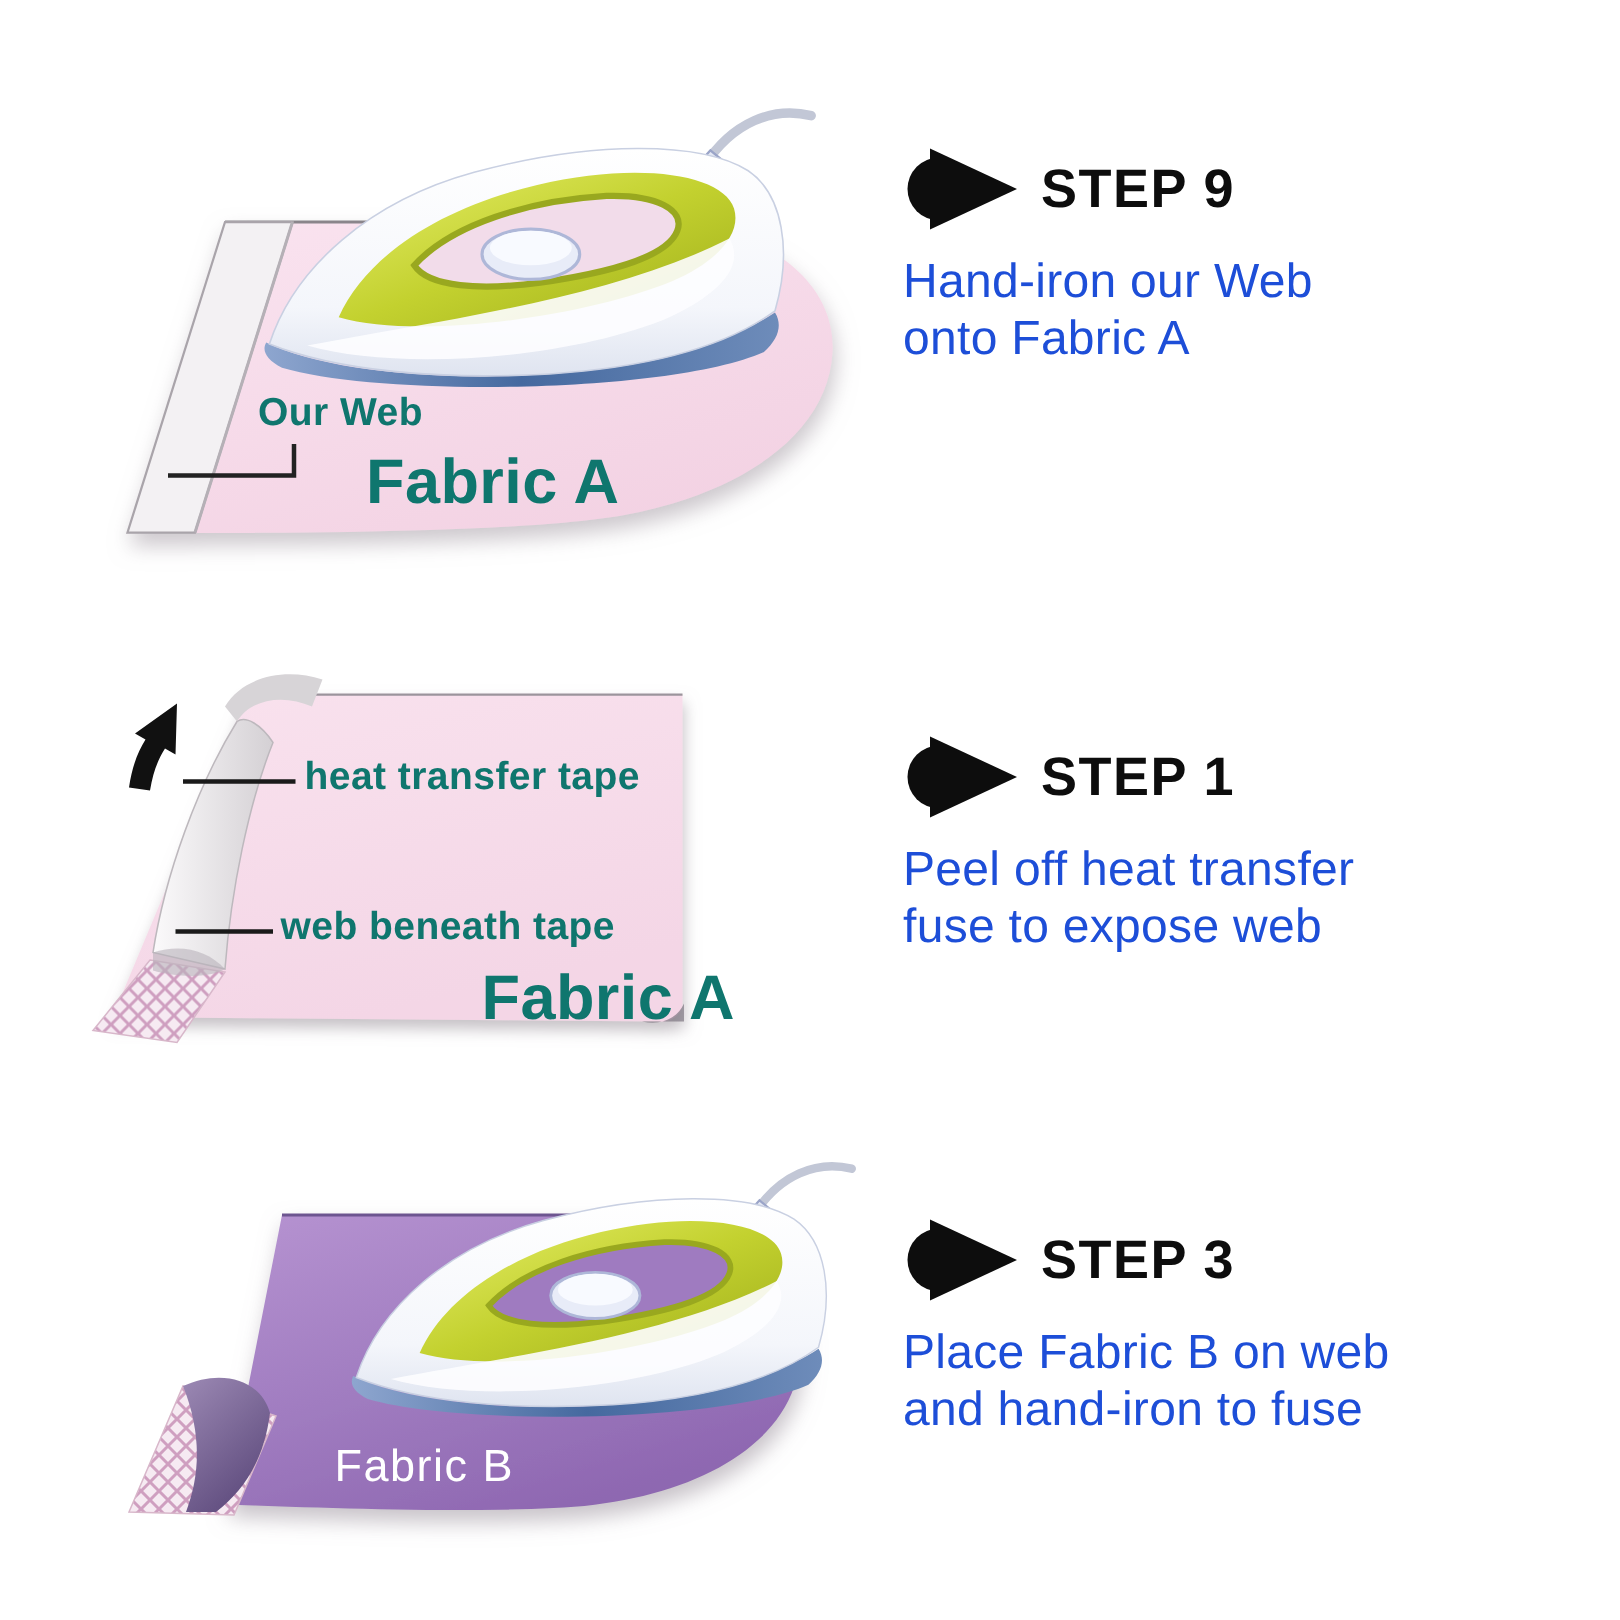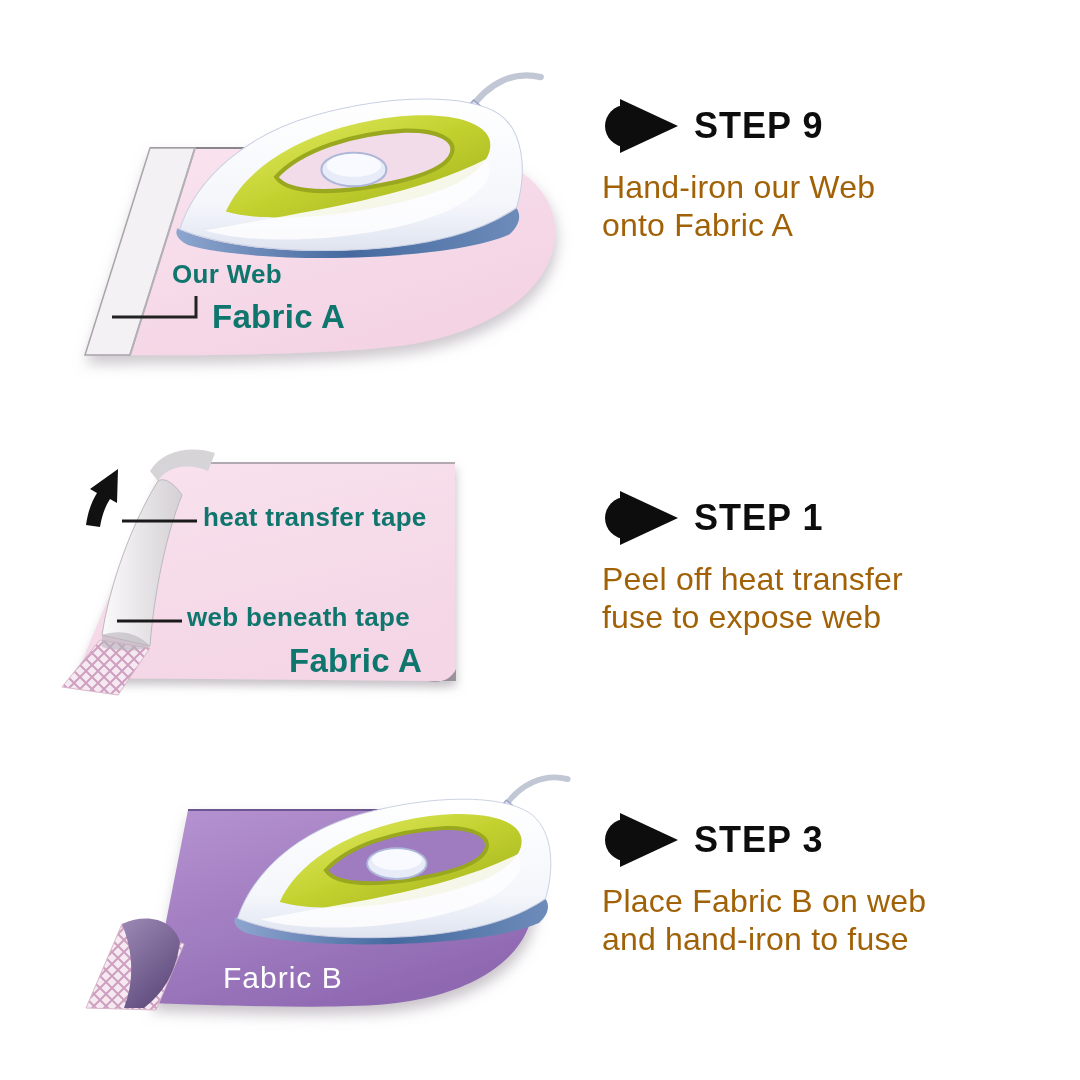--- a/index.html
+++ b/index.html
@@ -10,29 +10,29 @@
   .illus{position:absolute;}
   .illus svg{overflow:visible;display:block;}
   .illus1{left:55px;top:28px;width:520px;height:345px;}
   .illus2{left:50px;top:443px;width:430px;height:255px;}
   .illus3{left:58px;top:742px;width:520px;height:315px;}
   .lbl{
     position:absolute;font-weight:bold;color:#0f766e;letter-spacing:0.3px;
     white-space:nowrap;line-height:1;
   }
   .lbl-sm{font-size:26px;}
-  .lbl-lg{font-size:33px;}
+  .lbl-lg{font-size:42px;margin-left:32px;}
   .lbl-white{color:#ffffff;font-weight:normal;font-size:30px;letter-spacing:1px;}
   .step{position:absolute;left:602px;width:440px;}
   .step-head{display:flex;align-items:center;gap:14px;height:60px;}
   .step-icon{width:78px;height:60px;fill:#0d0d0d;flex:0 0 auto;}
   .step-title{font-size:36px;font-weight:bold;letter-spacing:1px;color:#0d0d0d;}
   .step-desc{
     margin:12px 0 0 0;font-size:32px;line-height:38px;letter-spacing:0.2px;
-    color:#a16207;white-space:pre-line;
+    color:#1d4ed8;white-space:pre-line;
   }
 </style>
 </head>
 <body>
 
 <div class="sheet">
 
   <svg width="0" height="0" style="position:absolute" aria-hidden="true">
     <defs>
       <linearGradient id="gBody" x1="0" y1="0" x2="0" y2="1">

